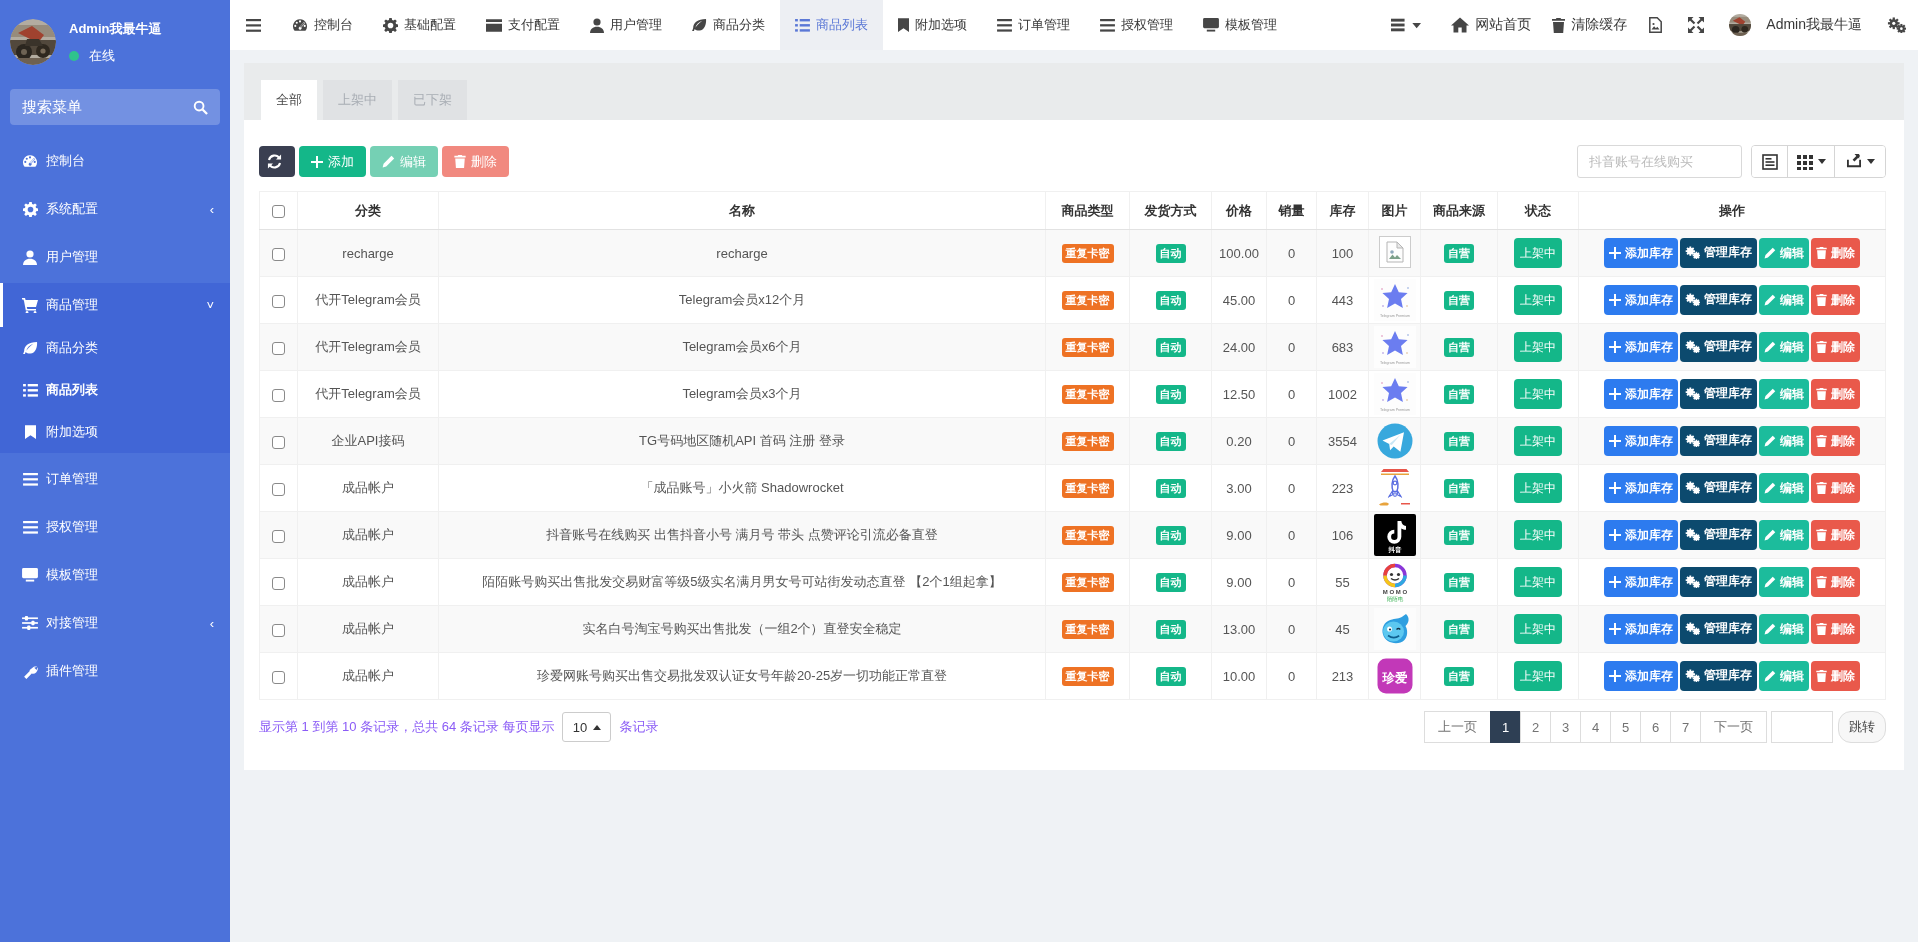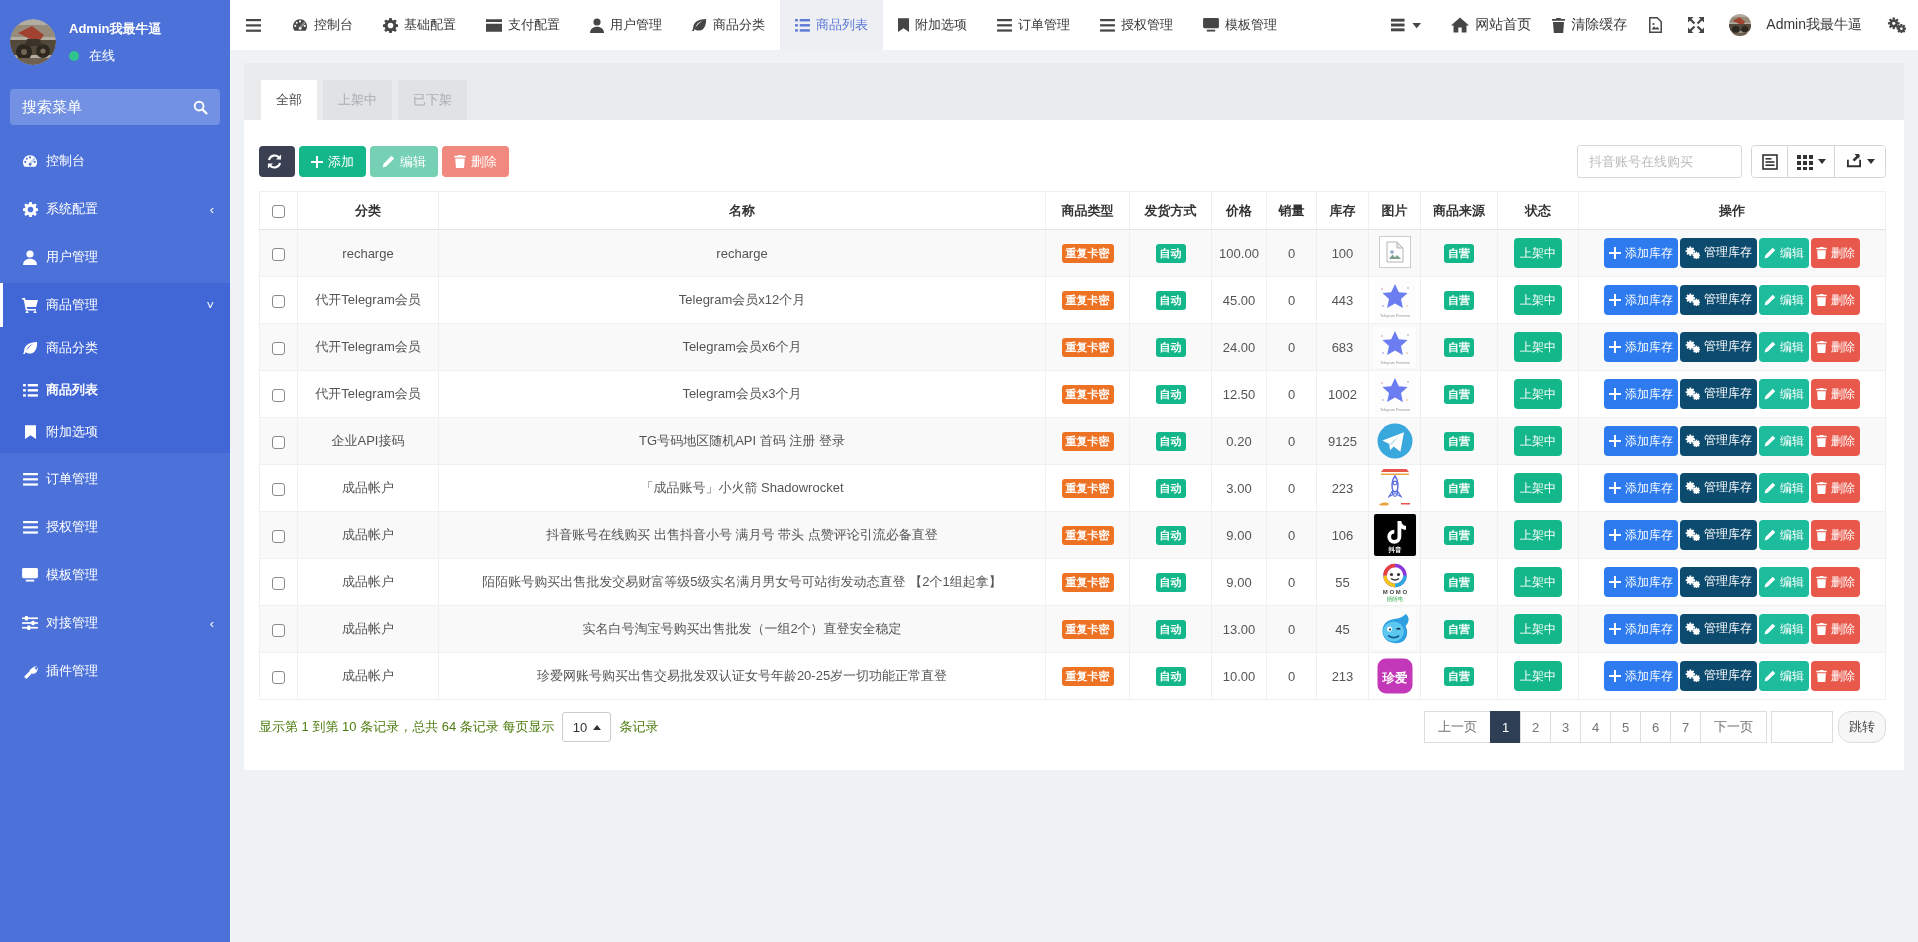--- a/index.html
+++ b/index.html
@@ -60,30 +60,30 @@
 
 table.grid { border-collapse:collapse; margin-top:12px; table-layout:fixed; width:1627px;}
 table.grid th { height:38px; font-size:13px; color:#333; border:1px solid #f0f0f0; border-bottom:1px solid #e2e2e2; font-weight:bold; text-align:center; }
 table.grid td { height:47px; text-align:center; font-size:13px; color:#555; border:1px solid #f0f0f0; overflow:hidden; white-space:nowrap; }
 table.grid tr.odd td { background:#f9f9f9; }
 .ck { width:13px; height:13px; border:1px solid #8a8a8a; border-radius:3px; background:#fff; display:inline-block; vertical-align:middle;}
 .badge { display:inline-block; border-radius:3px; color:#fff; font-size:11px; font-weight:bold; padding:4px 4px; line-height:1;}
 .bg-orange { background:#ee7224; }
 .bg-teal { background:#14b789; }
 .st-btn { display:inline-block; background:#14b789; color:#fff; border-radius:4px; font-size:12px; padding:0 6px; line-height:30px; height:30px;}
-.op-btn { display:inline-flex; align-items:center; border-radius:4px; color:#fff; font-size:12px; padding:0 5px; height:30px; margin:0 1px; }
+.op-btn { display:inline-flex; align-items:center; border-radius:4px; color:#fff; font-size:12px; padding:0 5px; height:30px; margin:0 1px;font-weight:bold; }
 .op-blue { background:#2d7bef; }
 .op-cyan { background:#0c4a6e; }
 .op-green { background:#1cbc9c; }
 .op-red { background:#e9594b; }
 .op-btn svg { margin-right:4px; }
 .pic { width:42px; height:42px; display:inline-block; vertical-align:middle; }
 
 .table-footer { display:flex; align-items:flex-start; height:70px; padding-top:11px;}
-.pg-info { font-size:13px; color:#4d7c0f; line-height:32px; }
+.pg-info { font-size:13px; color:#8b5cf6; line-height:32px; }
 .pg-select { display:inline-flex; align-items:center; justify-content:center; border:1px solid #ccc; border-radius:3px; width:49px; height:30px; margin:1px 8px 0 8px; font-size:13px; color:#333; }
 .pg-select .caret-up { display:inline-block; width:0; height:0; border-left:4px solid transparent; border-right:4px solid transparent; border-bottom:5px solid #333; margin-left:6px;}
 .pager { margin-left:auto; display:flex; align-items:center; }
 .pager a { min-width:31px; height:32px; border:1px solid #ddd; display:inline-flex; align-items:center; justify-content:center; color:#737373; font-size:13px; margin-left:-1px; padding:0 13px; background:#fff;}
 .pager a.num { padding:0; }
 .pager a.act { background:#2e3f54; border-color:#2e3f54; color:#fff; }
 .jump-input { width:62px; height:32px; border:1px solid #ddd; margin-left:4px; background:#fff; }
 .jump-btn { height:32px; border:1px solid #ddd; background:#f7f7f7; display:inline-flex; align-items:center; padding:0 10px; margin-left:5px; color:#444; border-radius:13px; font-size:13px;}
 </style>
 </head>
@@ -683,21 +683,21 @@
  </td>
             </tr>
             <tr class="odd">
  <td><span class="ck"></span></td>
  <td>企业API接码</td>
  <td>TG号码地区随机API 首码 注册 登录</td>
  <td><span class="badge bg-orange">重复卡密</span></td>
  <td><span class="badge bg-teal">自动</span></td>
  <td>0.20</td>
  <td>0</td>
- <td>9125</td>
+ <td>3554</td>
  <td style="padding:2px 0"><svg class="pic" viewBox="0 0 42 42">
                   <circle cx="21" cy="21" r="17.5" fill="#38a8dd"></circle>
                   <path d="M8.5 20.5l21.5-8.2-3.6 19.4-6.7-5.1-3.6 3.6-.9-6.2z" fill="#fff"></path>
                   <path d="M15.2 24l11.3-9.2-8.7 10.3z" fill="#c8e6f5"></path>
                 </svg></td>
  <td><span class="badge bg-teal">自营</span></td>
  <td><span class="st-btn">上架中</span></td>
  <td>
    <span class="op-btn op-blue"><svg width="12" height="12" viewBox="0 0 12 12">
                     <path d="M5 0h2v5h5v2H7v5H5V7H0V5h5z" fill="#fff"></path>

